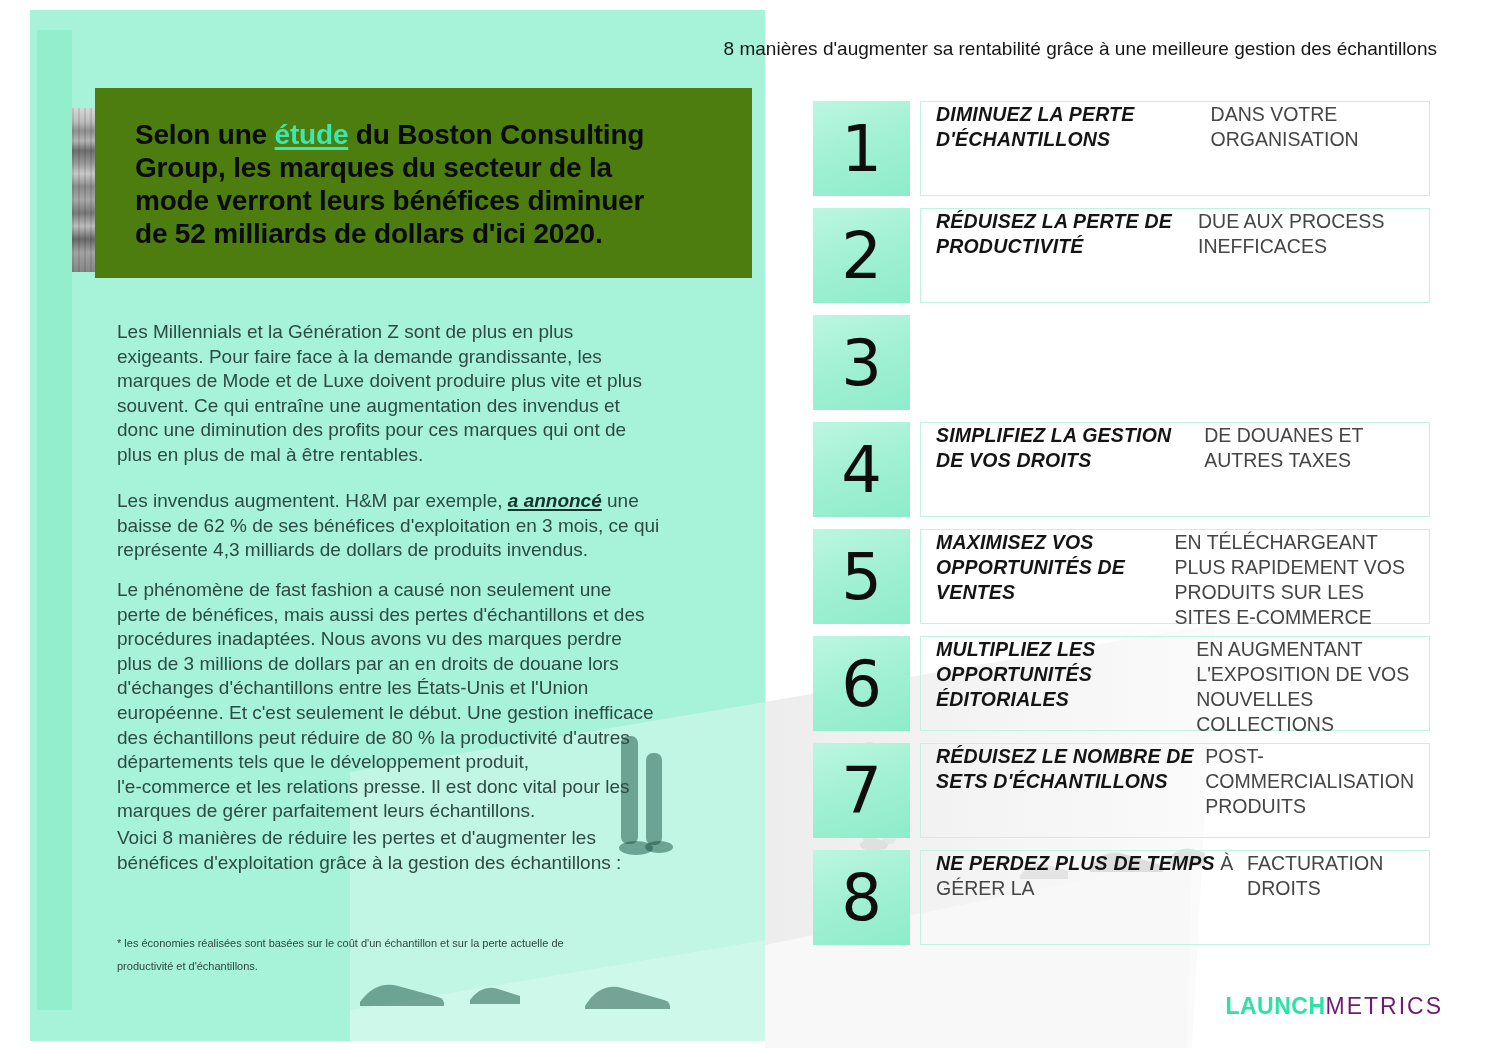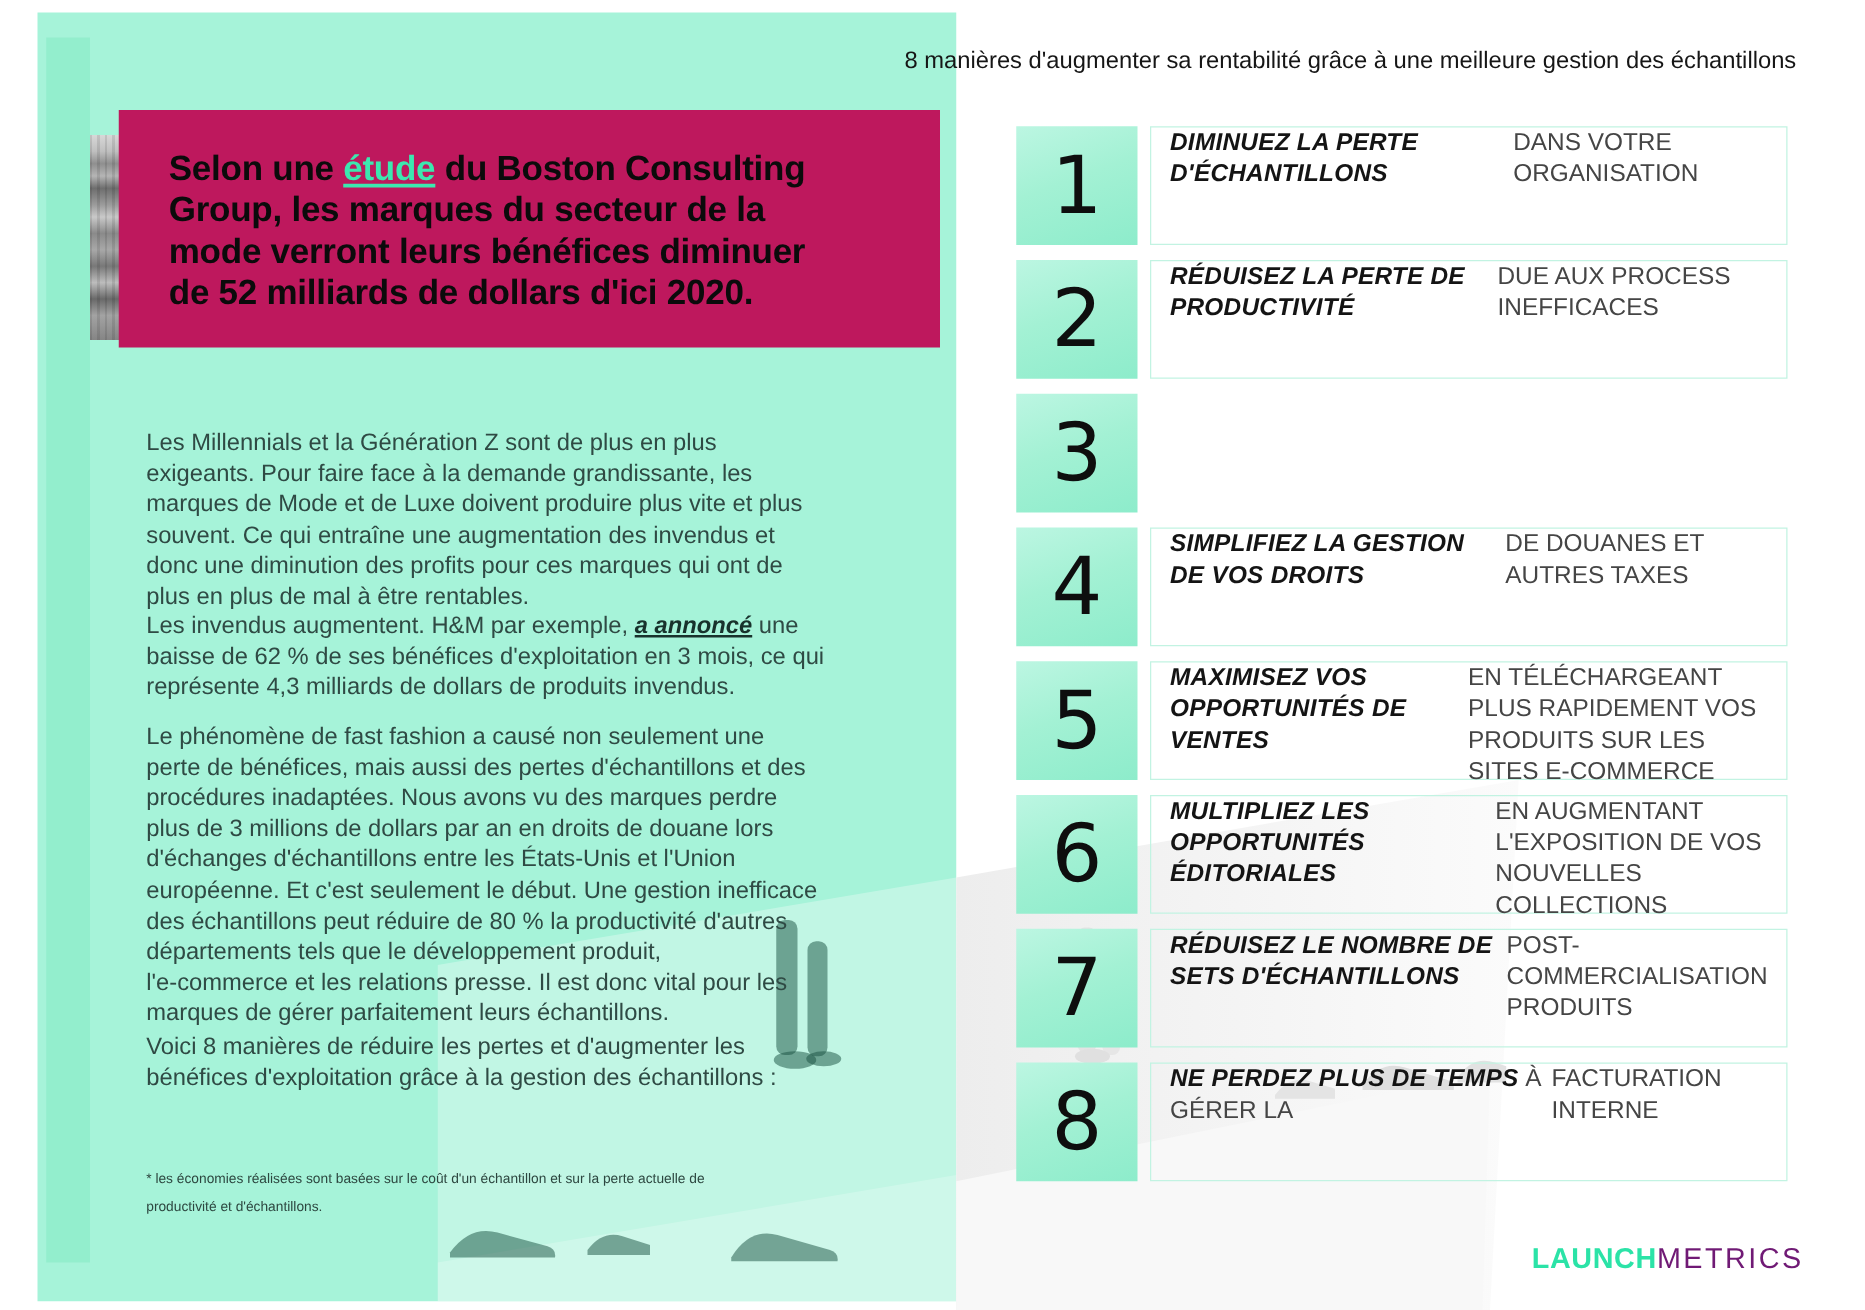--- a/index.html
+++ b/index.html
@@ -12,21 +12,21 @@
   .mint-strip{position:absolute;left:37px;top:30px;width:35px;height:980px;
               background:#93eecd;z-index:2;}
   .photo-frag{position:absolute;left:72px;top:108px;width:31px;height:164px;z-index:2;
               background:
                 repeating-linear-gradient(90deg,rgba(0,0,0,.10) 0 2px,rgba(255,255,255,0) 2px 6px),
                 linear-gradient(180deg,#d8d8d8 0%,#bfbfbf 8%,#8f8f8f 14%,#b5b5b5 20%,#6e6e6e 26%,
                  #9b9b9b 34%,#c9c9c9 40%,#8a8a8a 48%,#a8a8a8 56%,#787878 64%,#bdbdbd 72%,
                  #696969 80%,#a3a3a3 88%,#858585 100%);}
 
   
-  .headline-card{position:absolute;left:95px;top:88px;width:657px;height:190px;background:#be185d;z-index:5;}
+  .headline-card{position:absolute;left:95px;top:88px;width:657px;height:190px;background:#4d7c0f;z-index:5;}
   .headline{position:absolute;left:40px;top:30px;width:590px;
             font-size:28px;line-height:33px;font-weight:700;letter-spacing:-0.2px;color:#0b0b0b;
             white-space:pre-line;}
   .headline a.mint-link{color:#3ce8af;text-decoration:underline;text-decoration-thickness:3px;
             text-underline-offset:3px;font-weight:700;cursor:pointer;}
 
   
   .body-text{position:absolute;left:117px;width:585px;z-index:5;
              font-size:19px;line-height:24.6px;color:#2f4a44;white-space:pre-line;}
   .black-link{color:#18322c;font-weight:700;text-decoration:underline;text-decoration-thickness:2px;
@@ -99,21 +99,21 @@
     </g>
   </svg>
 
   <div class="headline-card">
     <div class="headline"><span>Selon une </span><a class="mint-link">étude</a><span> du Boston Consulting
 Group, les marques du secteur de la
 mode verront leurs bénéfices diminuer
 de 52 milliards de dollars d'ici 2020.</span></div>
   </div>
 
-  <div class="body-text" style="top:343px">Les Millennials et la Génération Z sont de plus en plus
+  <div class="body-text" style="top:320px">Les Millennials et la Génération Z sont de plus en plus
 exigeants. Pour faire face à la demande grandissante, les
 marques de Mode et de Luxe doivent produire plus vite et plus
 souvent. Ce qui entraîne une augmentation des invendus et
 donc une diminution des profits pour ces marques qui ont de
 plus en plus de mal à être rentables.</div>
   <div class="body-text" style="top:489px"><span>Les invendus augmentent. H&amp;M par exemple, </span><a class="black-link">a annoncé</a><span> une
 baisse de 62 % de ses bénéfices d'exploitation en 3 mois, ce qui
 représente 4,3 milliards de dollars de produits invendus.</span></div>
   <div class="body-text" style="top:578px">Le phénomène de fast fashion a causé non seulement une
 perte de bénéfices, mais aussi des pertes d'échantillons et des
@@ -199,19 +199,19 @@
       <div class="t-sub">POST-COMMERCIALISATION PRODUITS</div>
     </div>
   </div>
 
   <div class="row" style="top:850px">
     <div class="tile">
         <span class="num">8</span>
       </div>
     <div class="box">
       <div class="t-line"><span class="t-bold">NE PERDEZ PLUS DE TEMPS</span><span class="t-rest"> À GÉRER LA</span></div>
-      <div class="t-sub">FACTURATION INTERNE</div>
+      <div class="t-sub">FACTURATION DROITS</div>
     </div>
   </div>
 
   <div class="logo"><span class="launch">LAUNCH</span><span class="metrics">METRICS</span></div>
 
 </div>
 
 </body></html>

